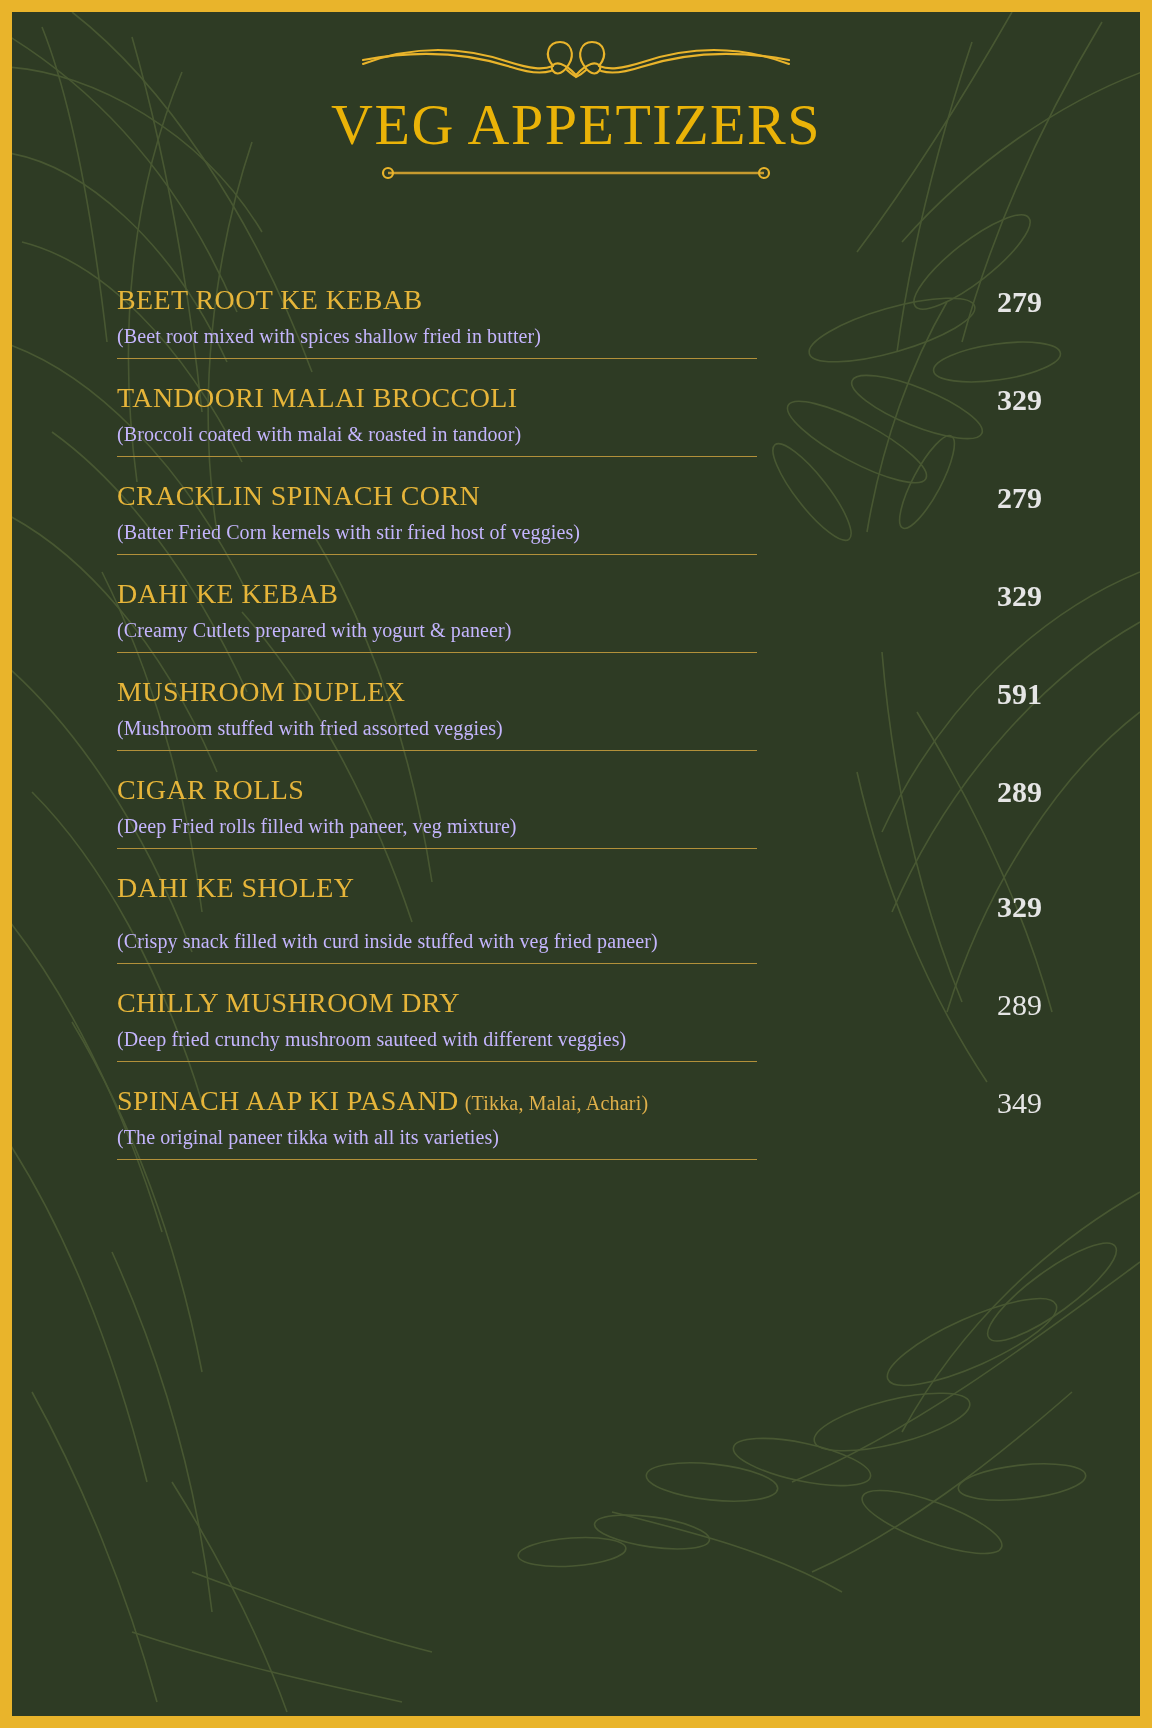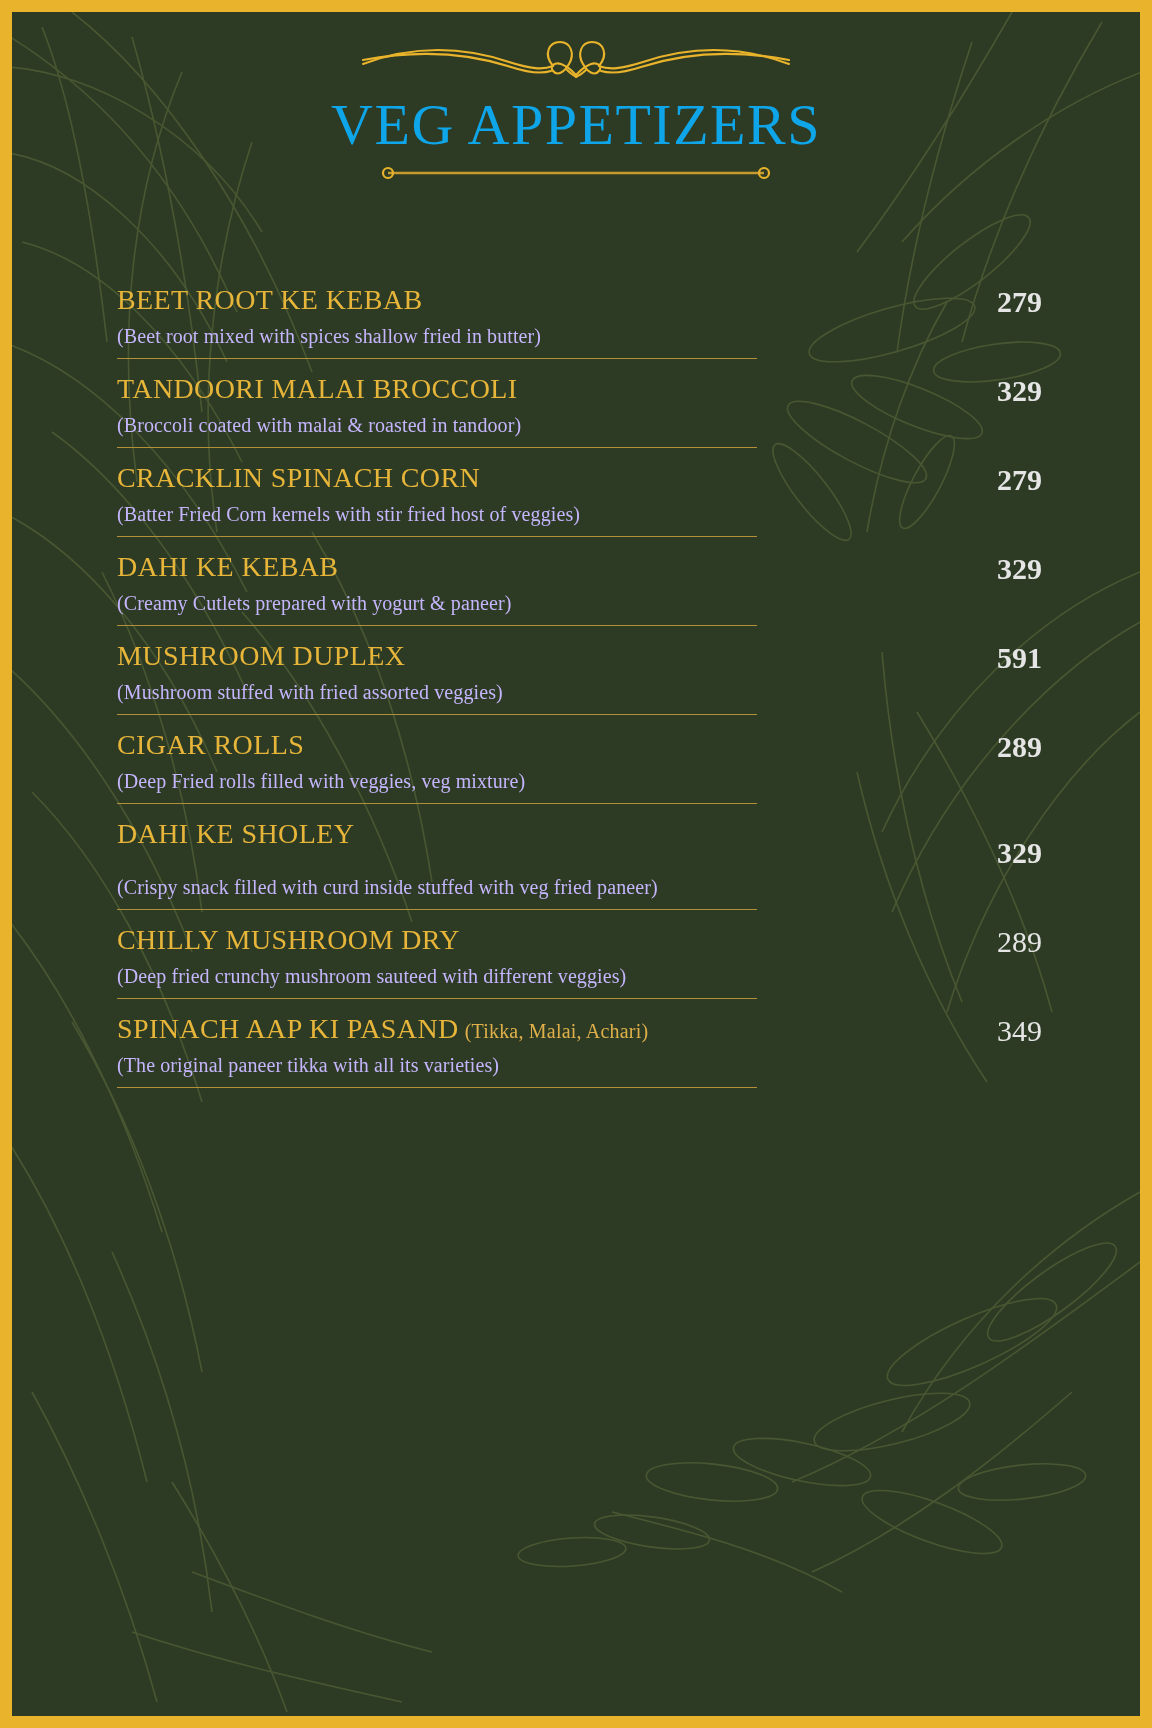--- a/index.html
+++ b/index.html
@@ -54,40 +54,40 @@
     width: 430px;
     height: 48px;
   }
   #page-title {
     margin: 12px 0 0 0;
     font-family: "Liberation Serif", "DejaVu Serif", serif;
     font-size: 58px;
     line-height: 1;
     letter-spacing: 1.5px;
     font-weight: normal;
-    color: #0ea5e9;
+    color: #eab308;
     text-align: center;
   }
   #title-rule {
     display: block;
     margin: 12px auto 0 auto;
     width: 392px;
     height: 14px;
   }
 
   
   #items {
     position: relative;
     z-index: 2;
     margin: 104px 0 0 0;
     padding: 0 98px 0 105px;
   }
   .menu-item {
     position: relative;
-    margin-bottom: 14px;
+    margin-bottom: 23px;
   }
   .item-top {
     display: flex;
     align-items: flex-start;
     justify-content: space-between;
   }
   .item-name {
     font-family: "Liberation Serif", "DejaVu Serif", serif;
     font-size: 28px;
     line-height: 1.14;
@@ -286,21 +286,21 @@
         <div class="item-rule"></div>
       </div>
 
       <div class="menu-item" data-row="5">
         <div class="item-top">
           <div class="item-name">
             <span>CIGAR ROLLS</span>
           </div>
           <div class="item-price">289</div>
         </div>
-        <div class="item-desc">(Deep Fried rolls filled with veggies, veg mixture)</div>
+        <div class="item-desc">(Deep Fried rolls filled with paneer, veg mixture)</div>
         <div class="item-rule"></div>
       </div>
 
       <div class="menu-item" data-row="6">
         <div class="item-top">
           <div class="item-name">
             <span>DAHI KE SHOLEY</span>
           </div>
           <div class="item-price">329</div>
         </div>

